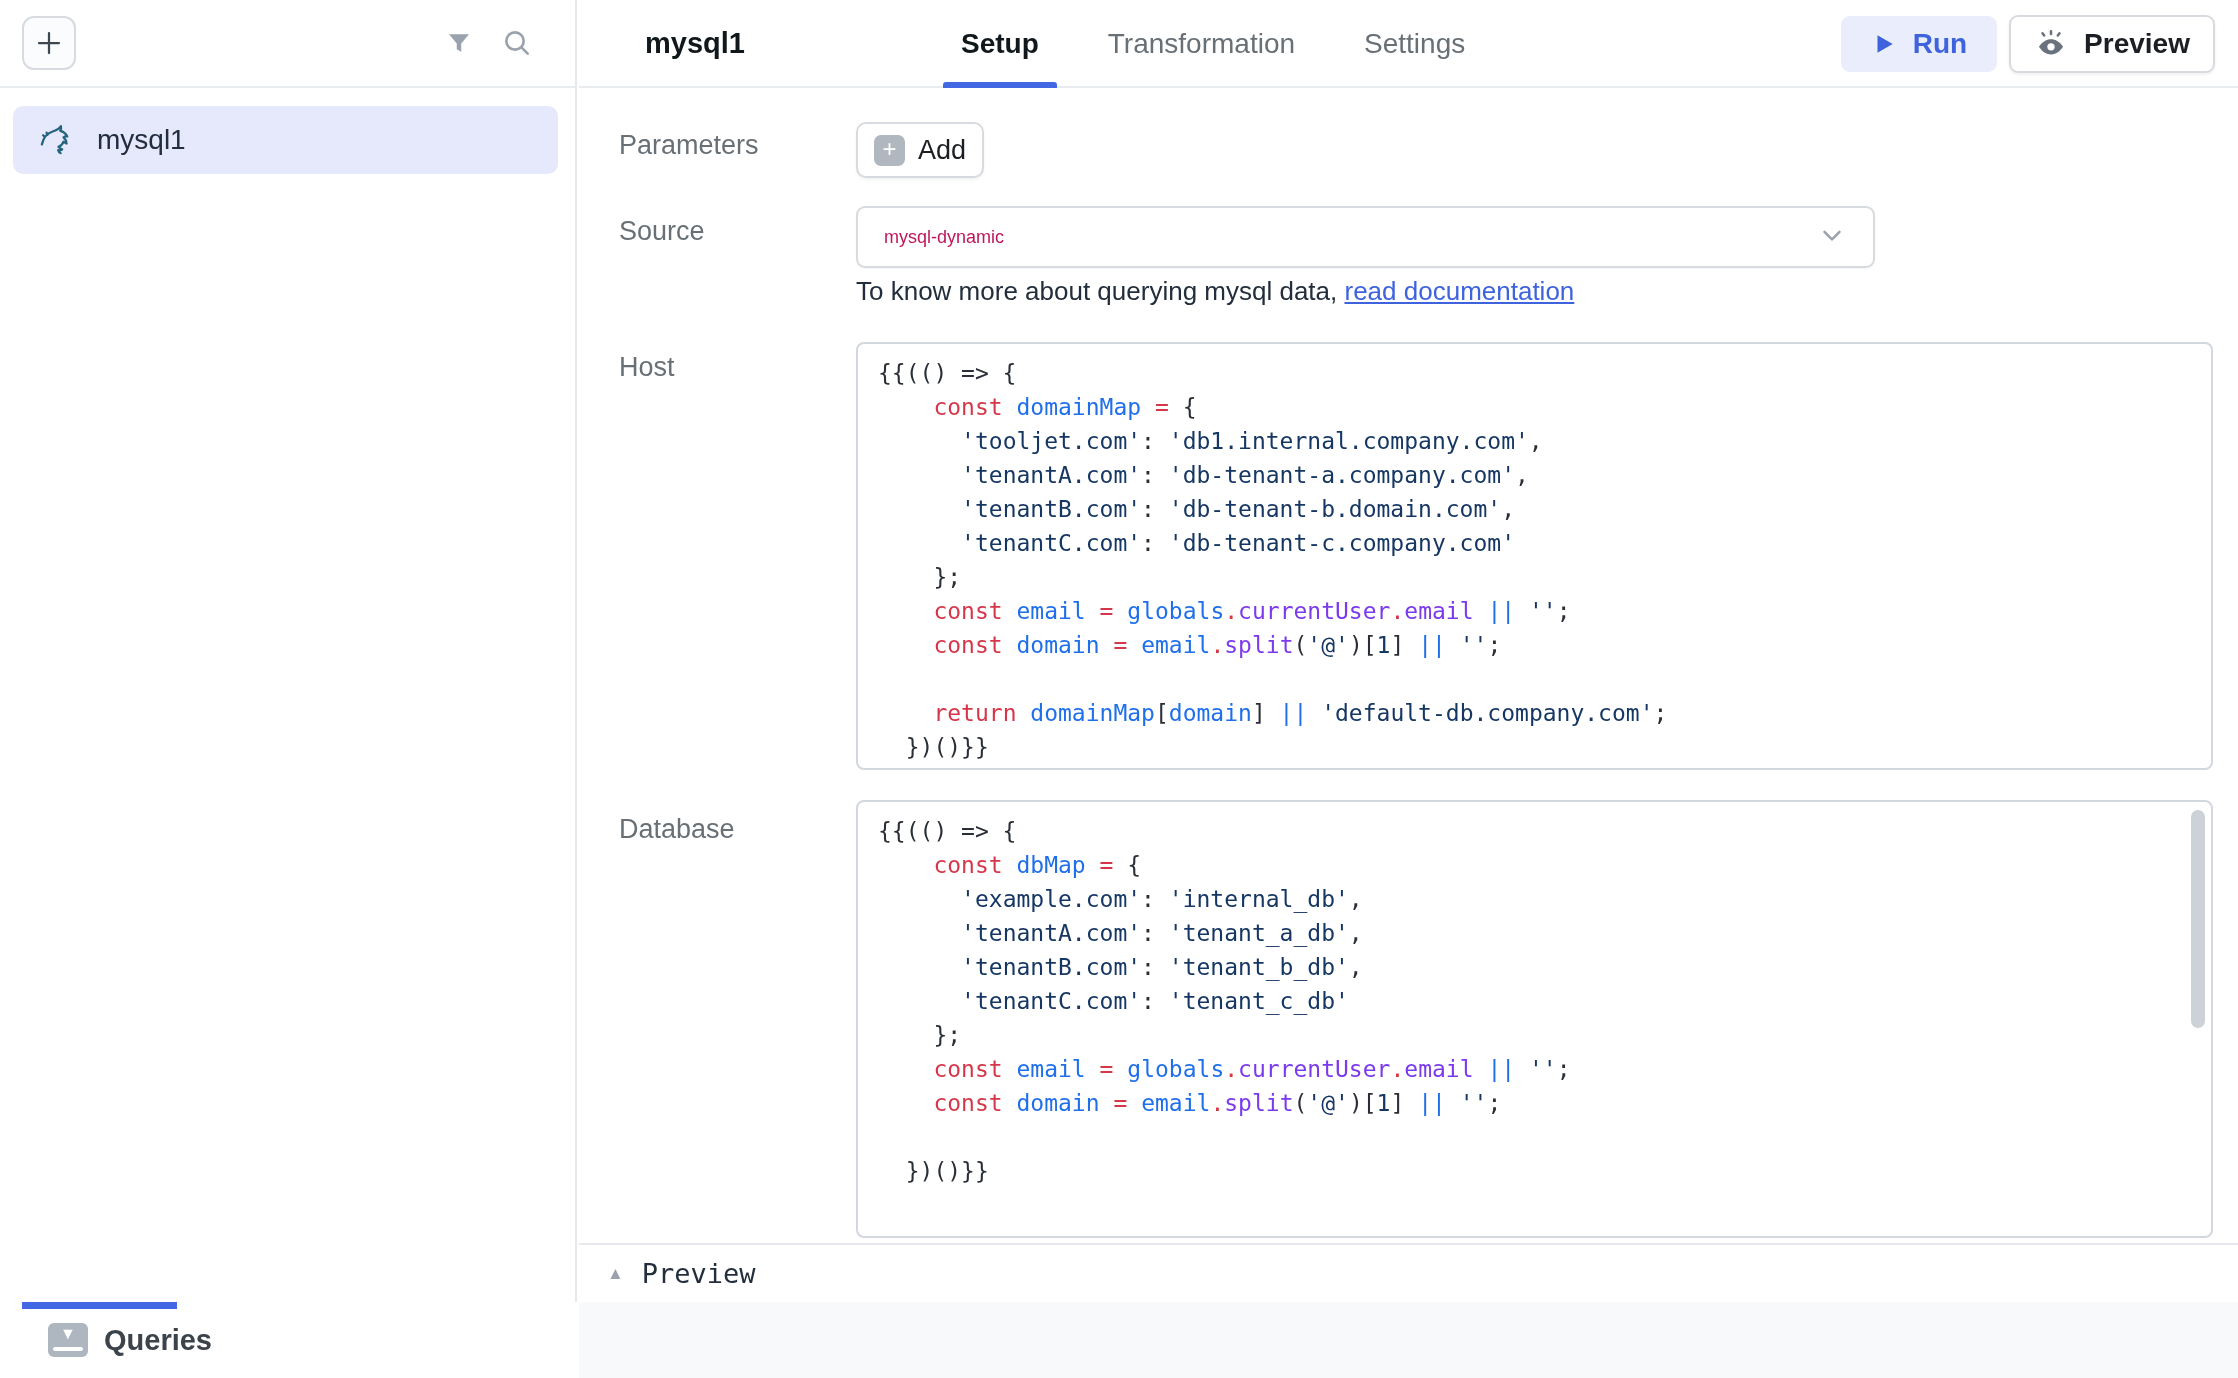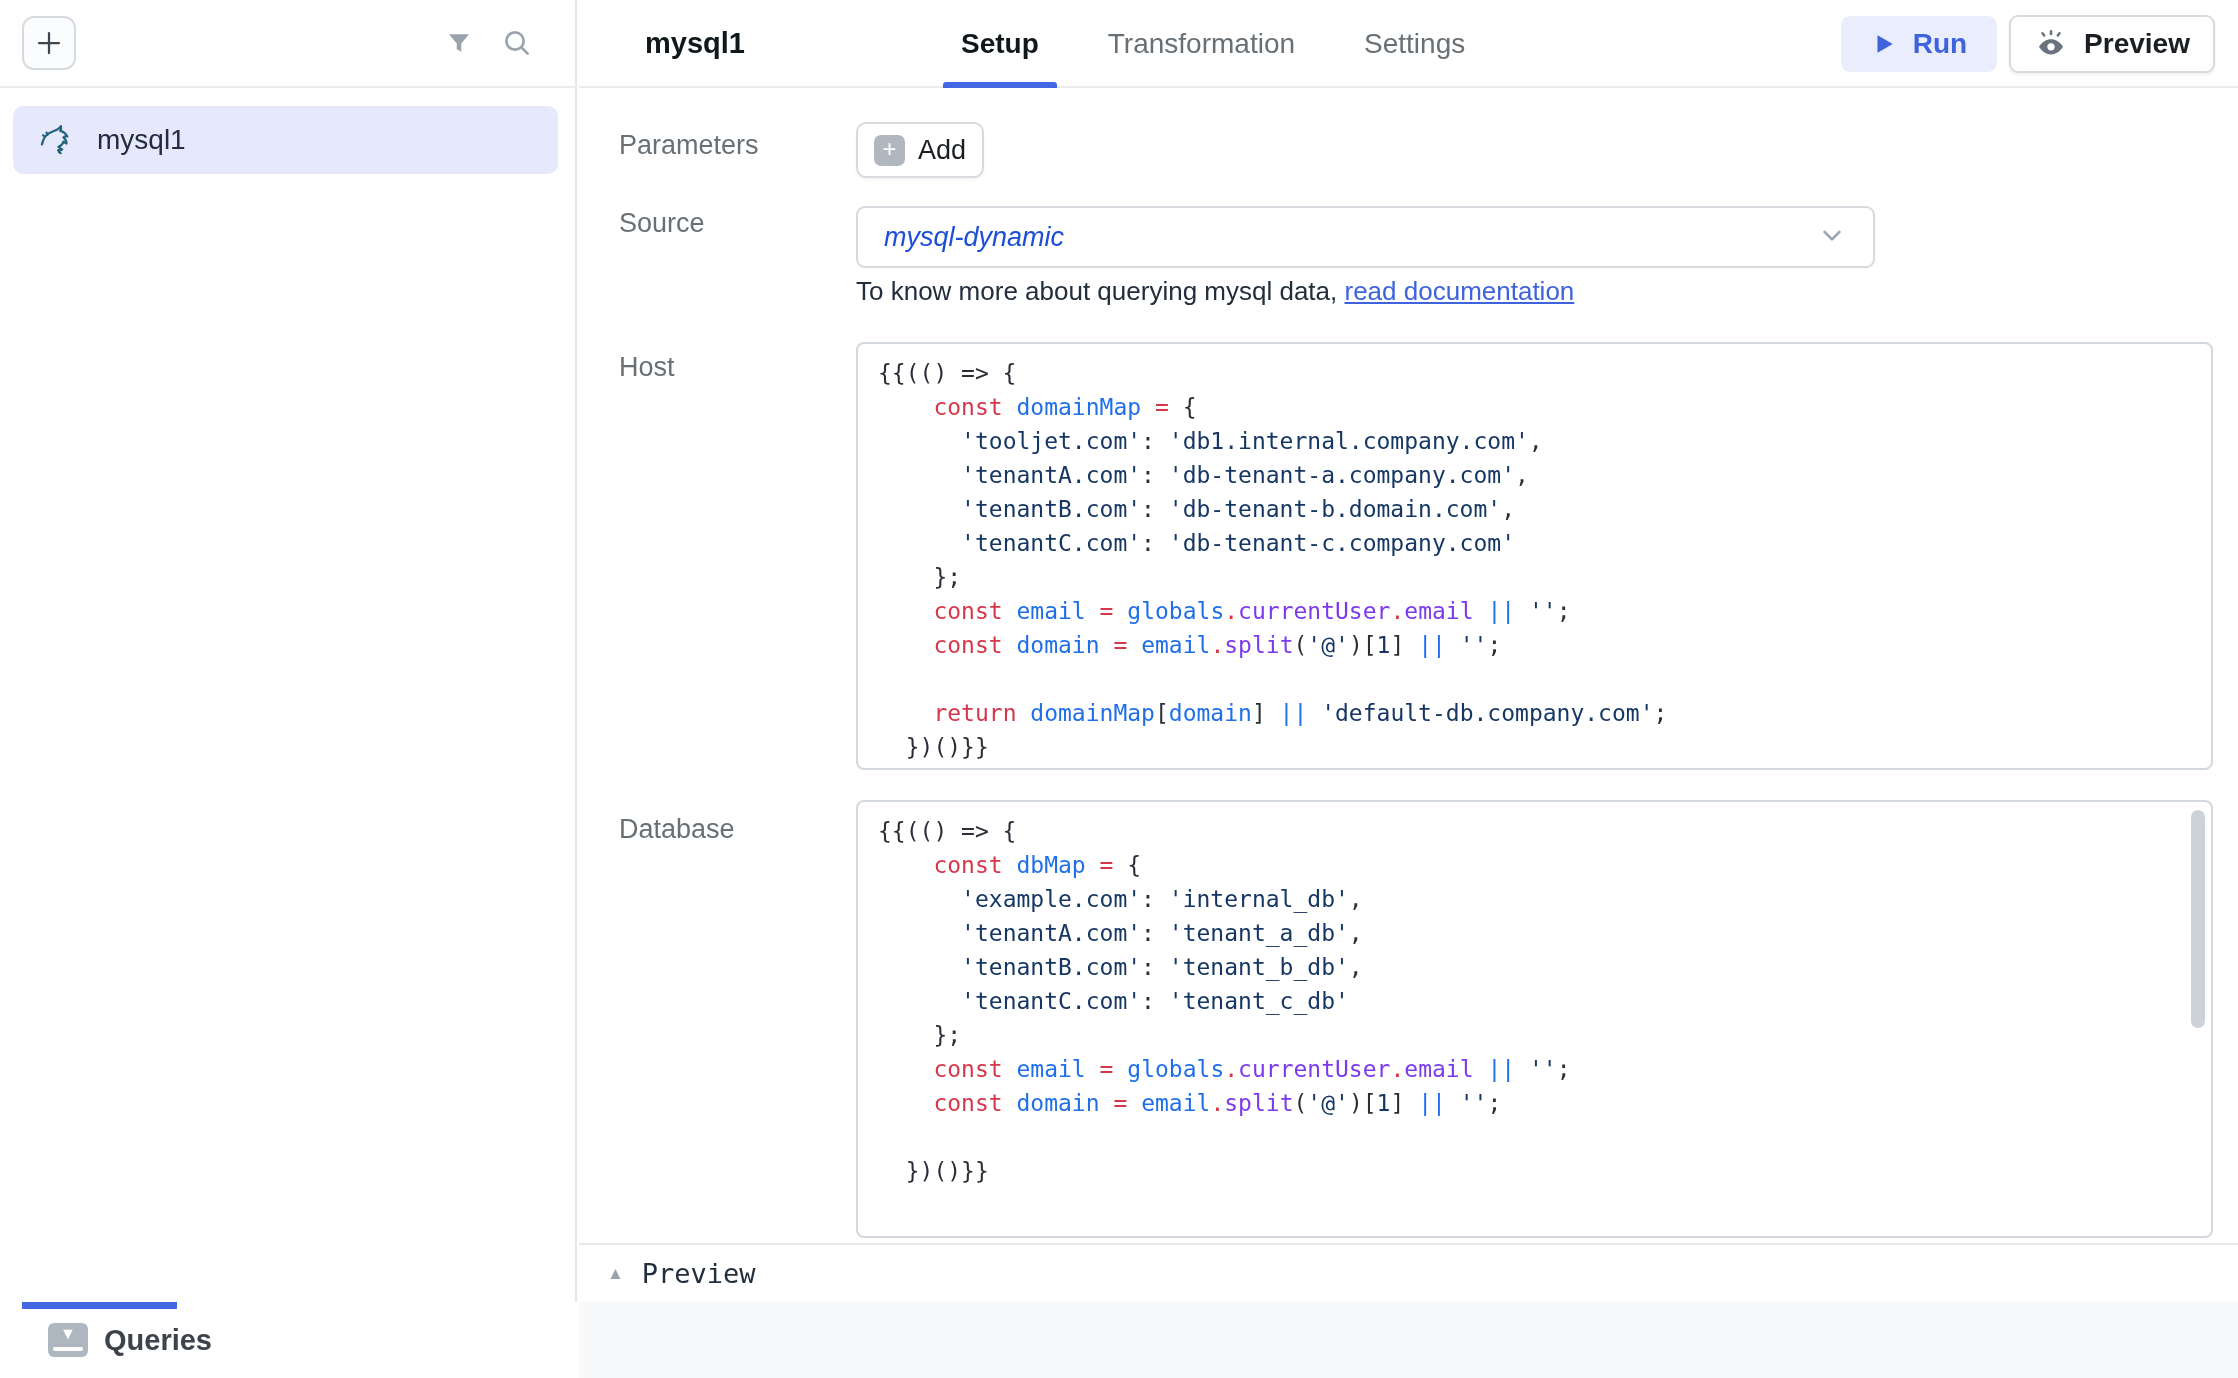--- a/index.html
+++ b/index.html
@@ -57,21 +57,21 @@
     justify-content:center; gap:13px; cursor:pointer; }
   .add-btn .plus-chip { width:31px; height:31px; border-radius:7px; background:#b0b7bf;
     display:flex; align-items:center; justify-content:center; }
   .add-btn .plus-chip span { color:#fff; font-size:24px; line-height:1; margin-top:-2px; }
   .add-btn .add-label { font-size:27px; color:#1b1f24; }
 
   .select { position:absolute; left:277px; top:206px; width:1019px; height:62px;
     border:2px solid #d7dbdf; border-radius:9px; background:#fff;
     display:flex; align-items:center; padding:0 26px; cursor:pointer;
     box-shadow:0 1px 2px rgba(16,24,40,.04); }
-  .select .sel-value { font-size:27px; color:#1d4ed8;font-style:italic; }
+  .select .sel-value { font-size:18px; color:#be185d; }
   .select .chev { margin-left:auto; }
 
   .help-line { position:absolute; left:277px; top:276px; font-size:26px; color:#232e3c; }
   .help-line a { color:#3e63dd; text-decoration:underline; cursor:pointer; }
 
   .code-box { position:absolute; left:277px; width:1357px; background:#fff;
     border:2px solid #d3d8de; border-radius:8px; padding:12px 20px;
     font-family:"DejaVu Sans Mono", monospace; font-size:23px; cursor:text; overflow:hidden; }
   .code-box .code-line { white-space:pre; line-height:34px; }
   #host-box { top:342px; height:428px; }
@@ -173,21 +173,21 @@
     </div>
 
     <div class="field-label" style="top:130px">Parameters</div>
     <div class="add-btn">
       <span class="plus-chip">
           <span>+</span>
         </span>
       <span class="add-label">Add</span>
     </div>
 
-    <div class="field-label" style="top:208px">Source</div>
+    <div class="field-label" style="top:216px">Source</div>
     <div class="select">
       <span class="sel-value">mysql-dynamic</span>
       <span class="chev">
         <svg width="30" height="30" viewBox="0 0 24 24" fill="none">
           <path d="M6 9.5l6 6 6-6" stroke="#9aa3ad" stroke-width="2" stroke-linecap="round" stroke-linejoin="round"></path>
         </svg>
       </span>
     </div>
     <div class="help-line">
       <span>To know more about querying mysql data, </span><a>read documentation</a>

